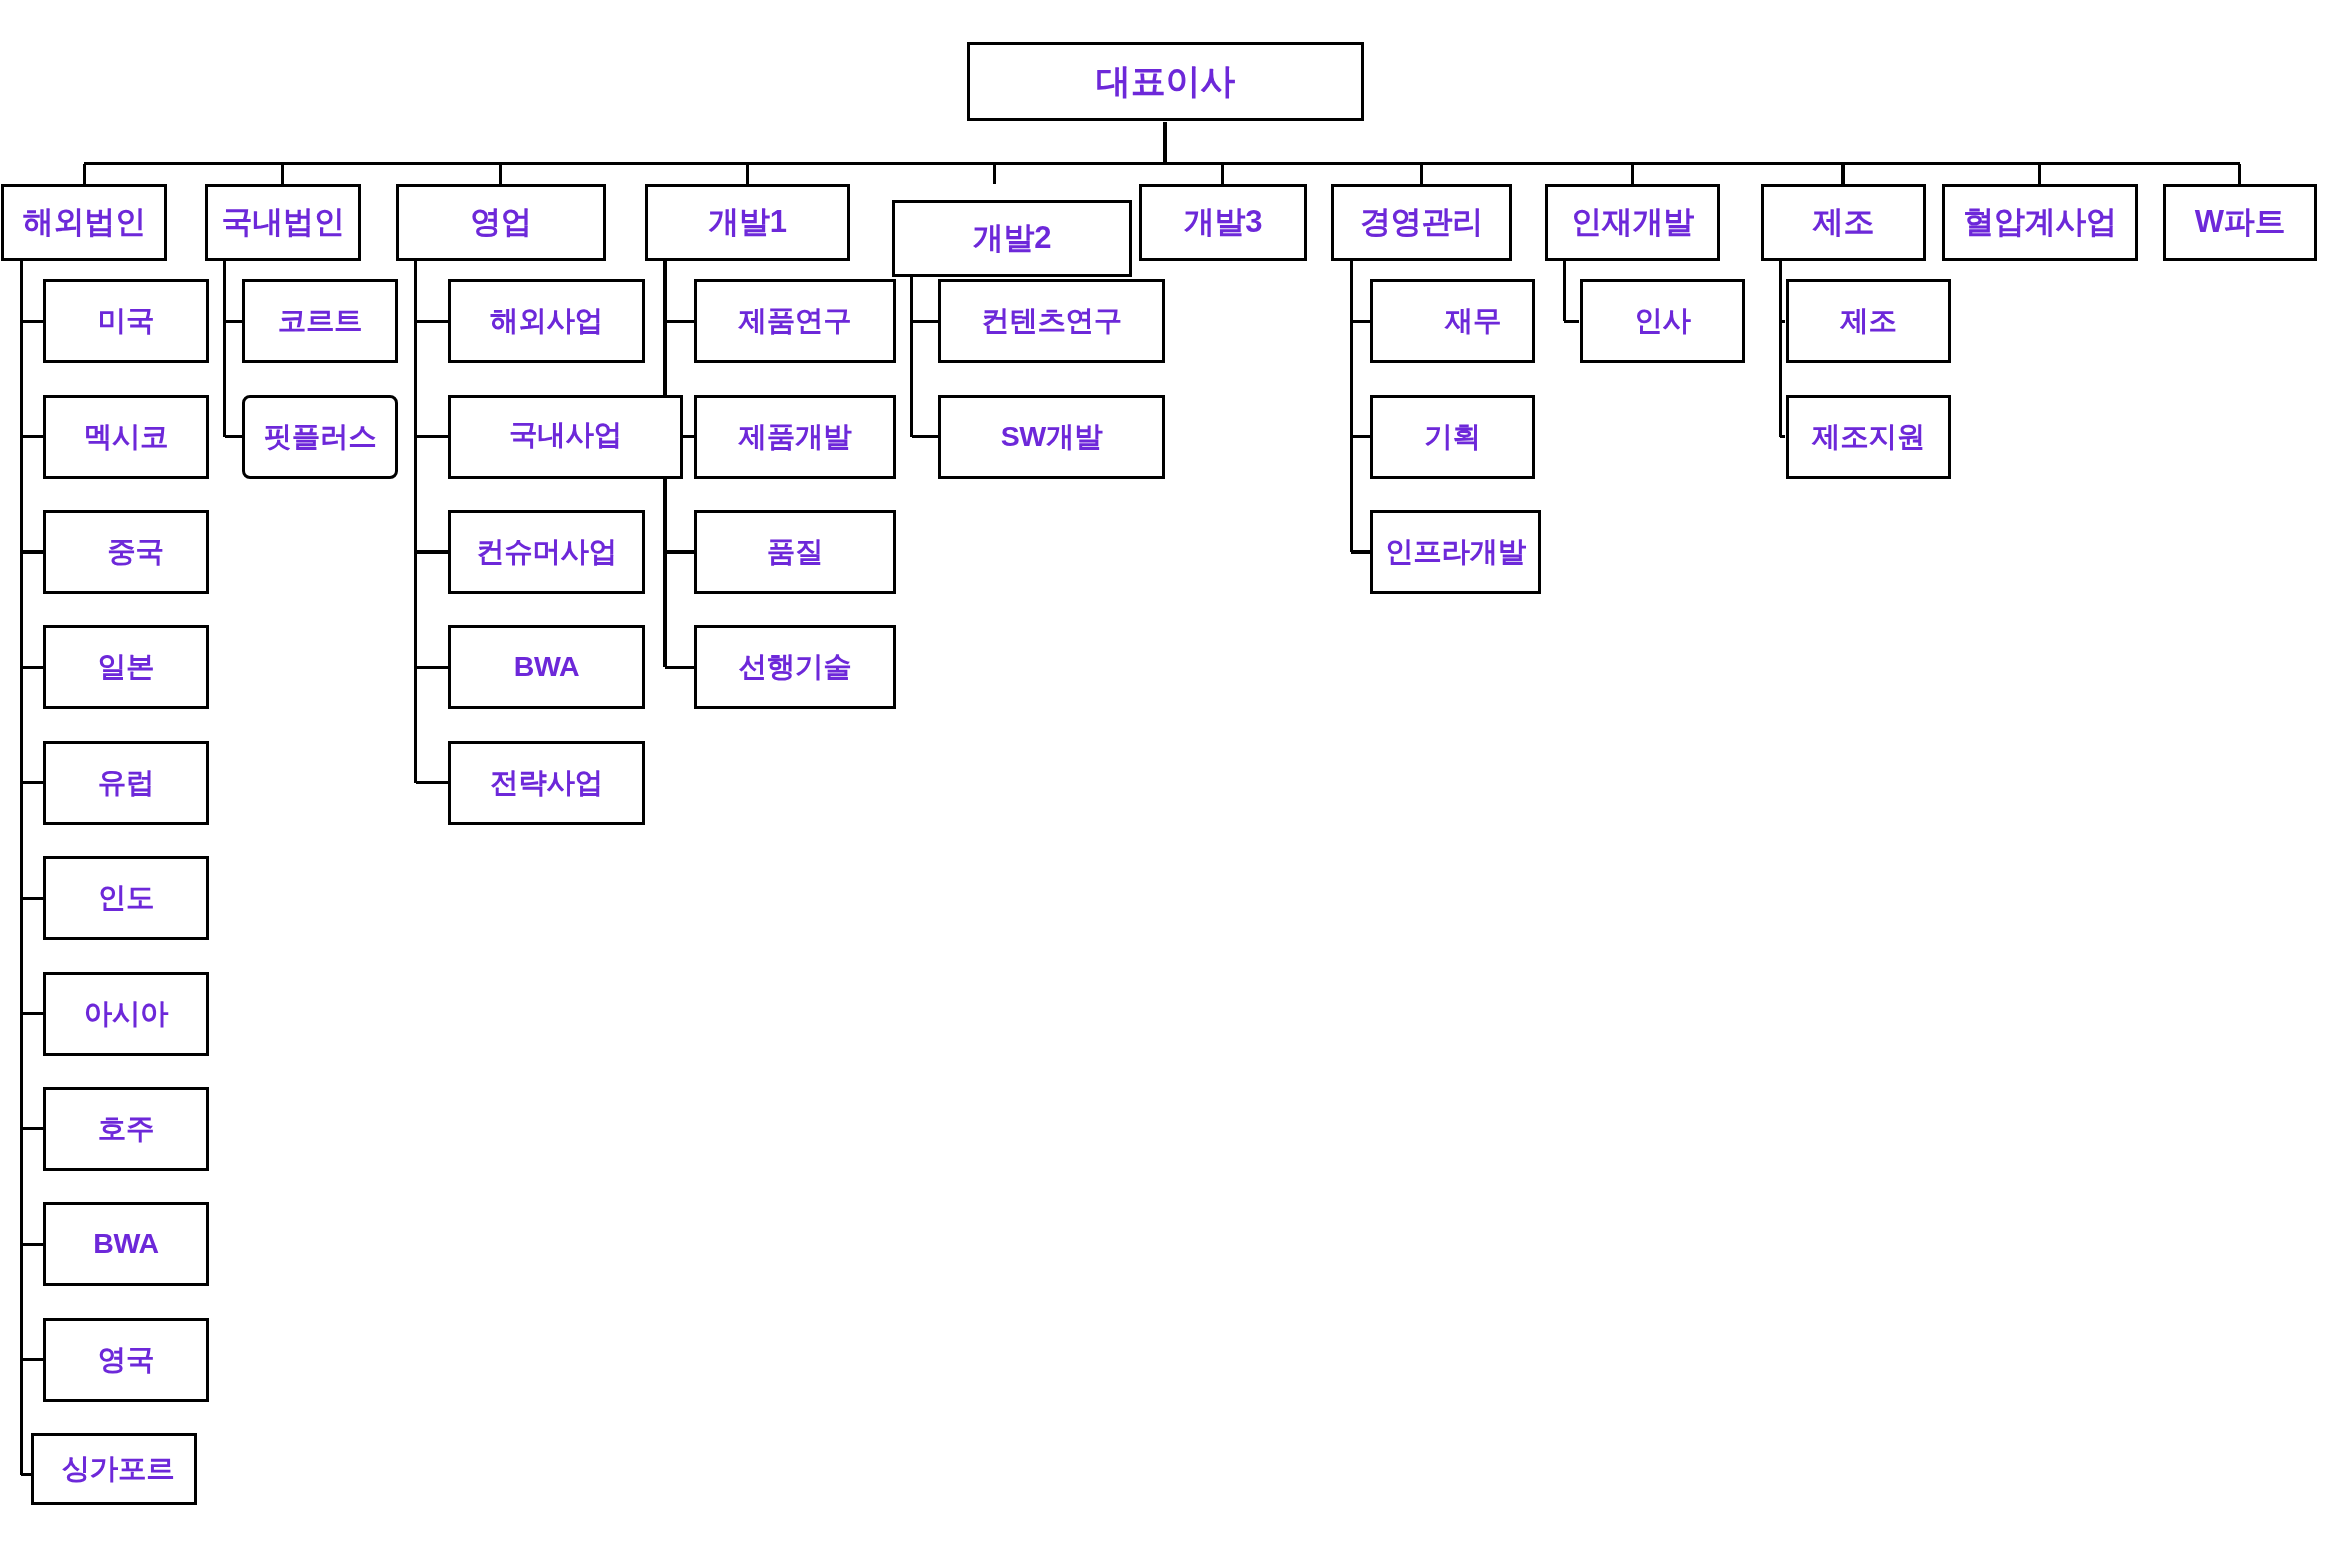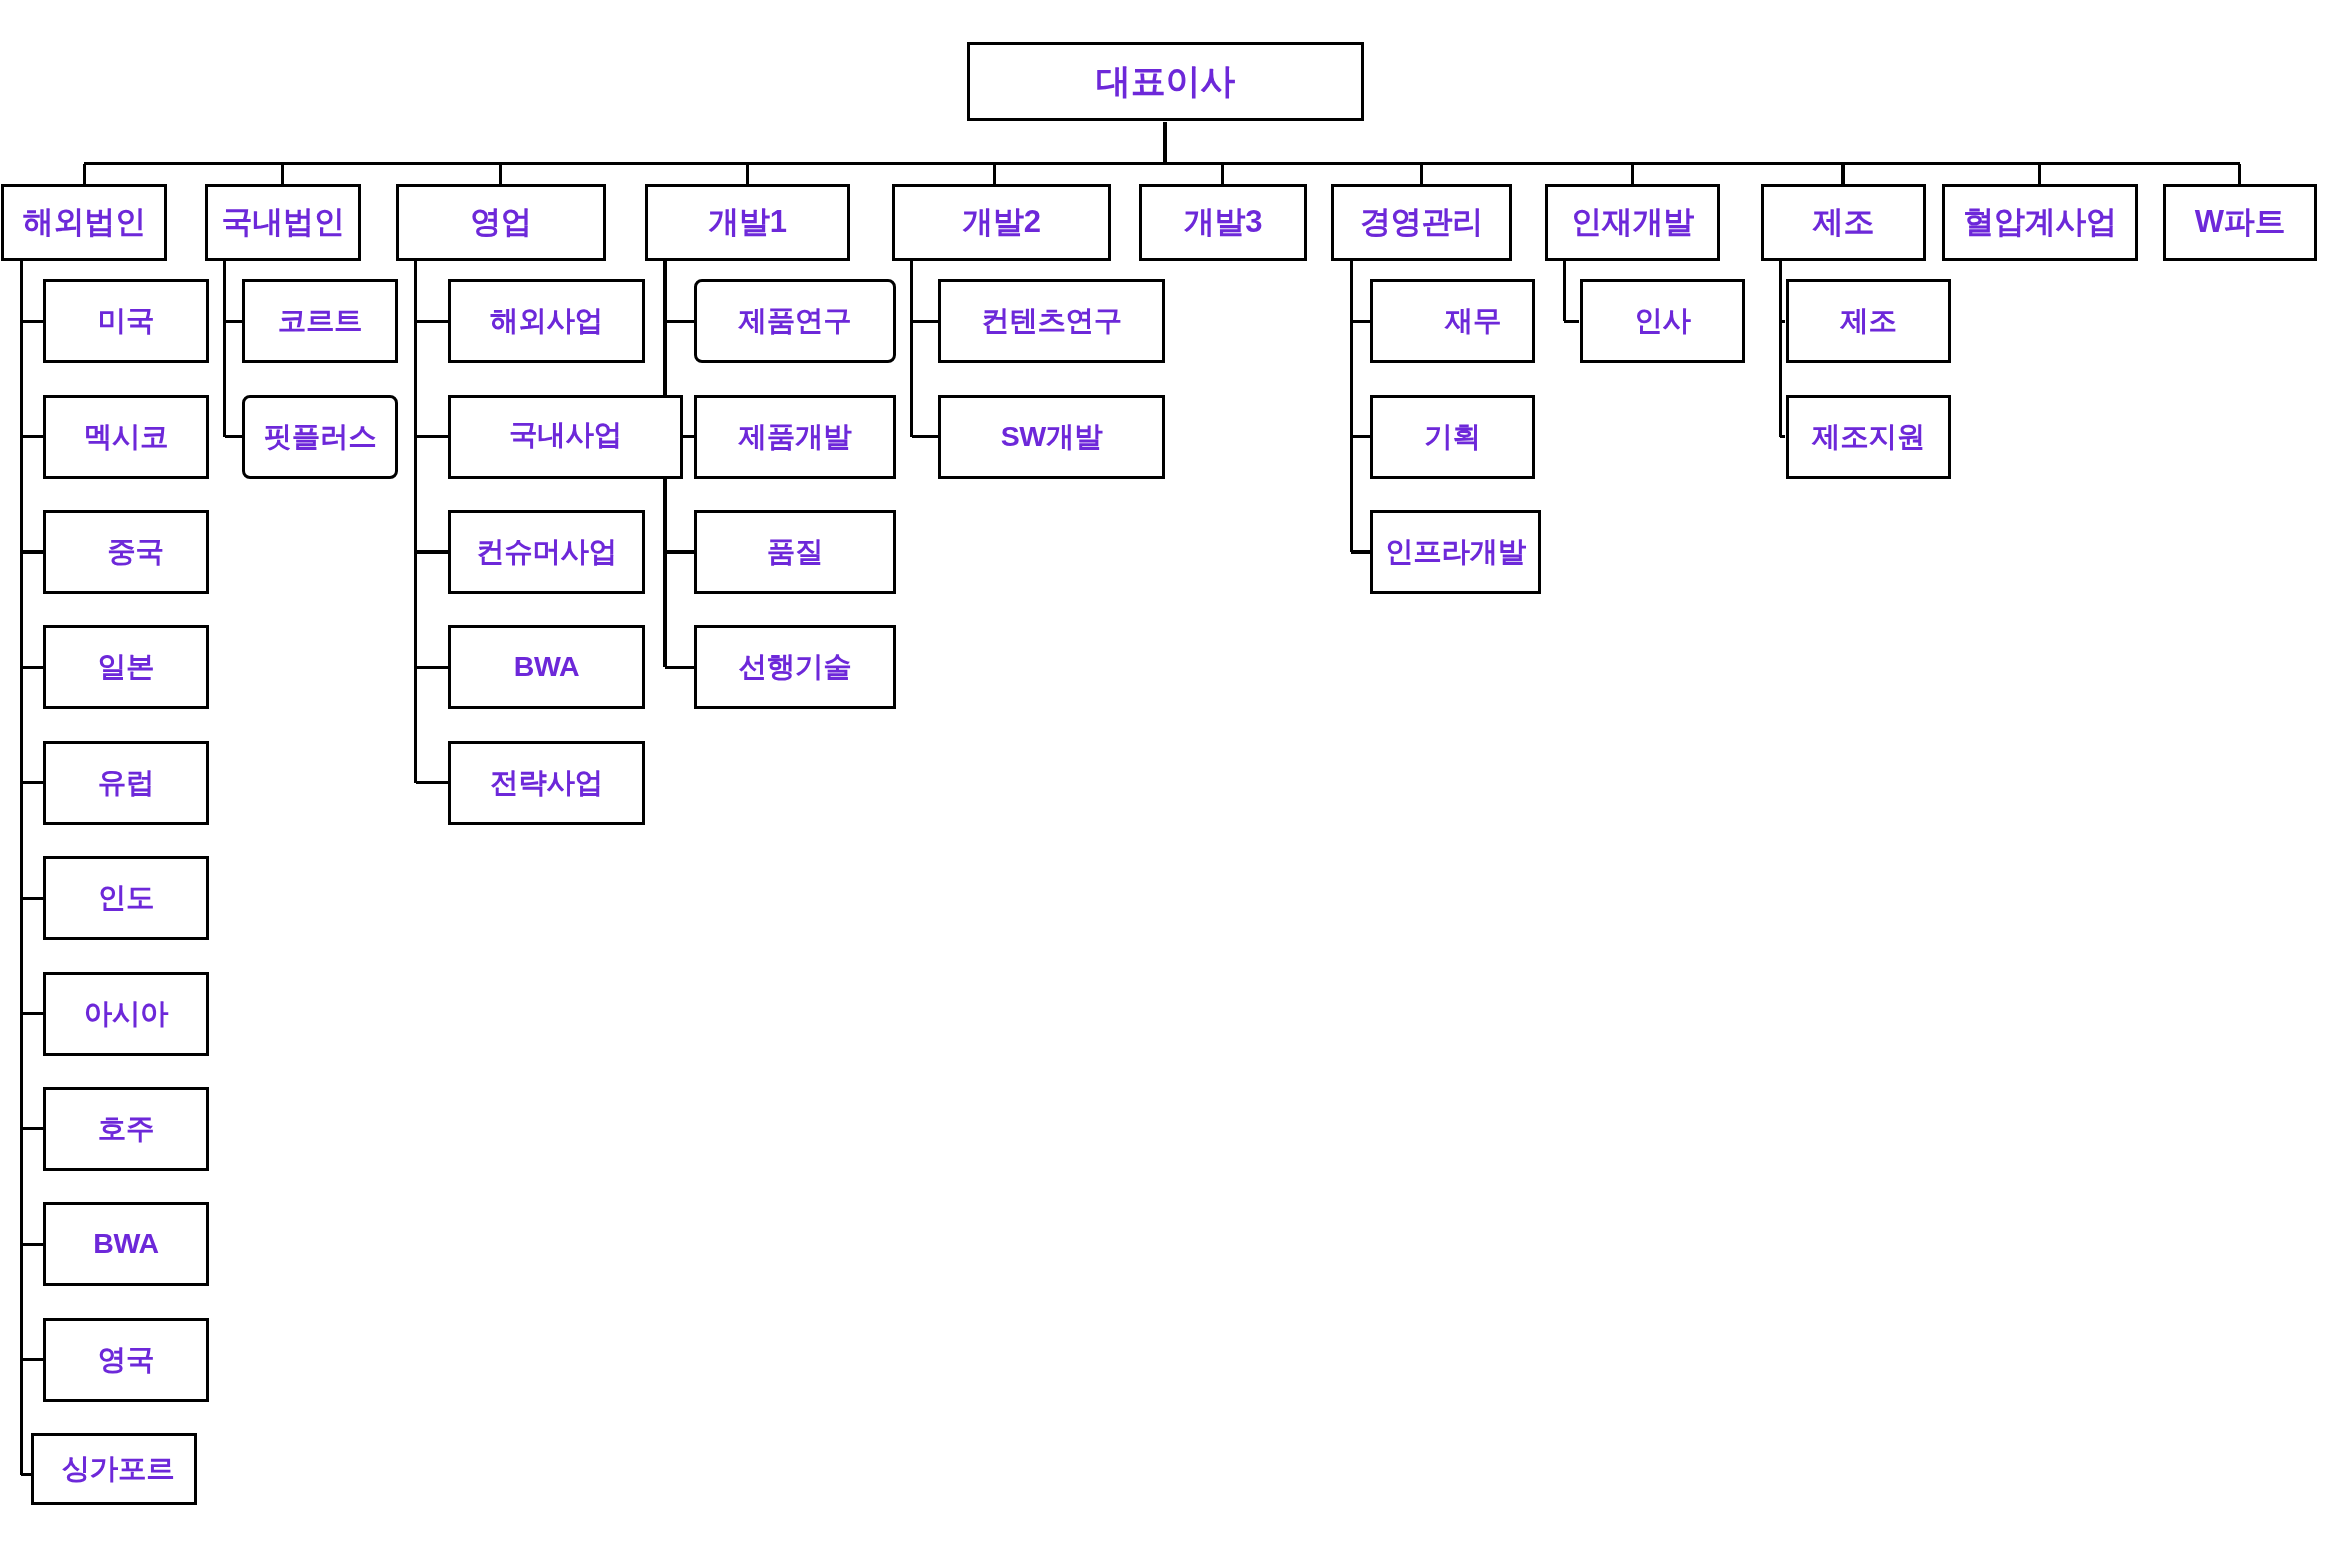--- a/index.html
+++ b/index.html
@@ -170,33 +170,33 @@
       </div>
       <div class="node leaf-node" style="left: 448px; top: 625px; width: 197px; height: 84px;">
         <span class="node-label">BWA</span>
       </div>
       <div class="node leaf-node" style="left: 448px; top: 741px; width: 197px; height: 84px;">
         <span class="node-label">전략사업</span>
       </div>
       <div class="node dept-node" style="left: 645px; top: 184px; width: 205px; height: 77px;">
         <span class="node-label">개발1</span>
       </div>
-      <div class="node leaf-node" style="left: 694px; top: 279px; width: 202px; height: 84px; border-radius: 8px;">
+      <div class="node leaf-node" style="left: 694px; top: 279px; width: 202px; height: 84px;">
         <span class="node-label">제품연구</span>
       </div>
       <div class="node leaf-node" style="left: 694px; top: 395px; width: 202px; height: 84px;">
         <span class="node-label">제품개발</span>
       </div>
       <div class="node leaf-node" style="left: 694px; top: 510px; width: 202px; height: 84px;">
         <span class="node-label">품질</span>
       </div>
       <div class="node leaf-node" style="left: 694px; top: 625px; width: 202px; height: 84px;">
         <span class="node-label">선행기술</span>
       </div>
-      <div class="node dept-node" style="left: 892px; top: 184px; width: 219px; height: 77px;">
+      <div class="node dept-node" style="left: 892px; top: 200px; width: 240px; height: 77px;">
         <span class="node-label">개발2</span>
       </div>
       <div class="node leaf-node" style="left: 938px; top: 279px; width: 227px; height: 84px;">
         <span class="node-label">컨텐츠연구</span>
       </div>
       <div class="node leaf-node" style="left: 938px; top: 395px; width: 227px; height: 84px;">
         <span class="node-label">SW개발</span>
       </div>
       <div class="node dept-node" style="left: 1139px; top: 184px; width: 168px; height: 77px;">
         <span class="node-label">개발3</span>

